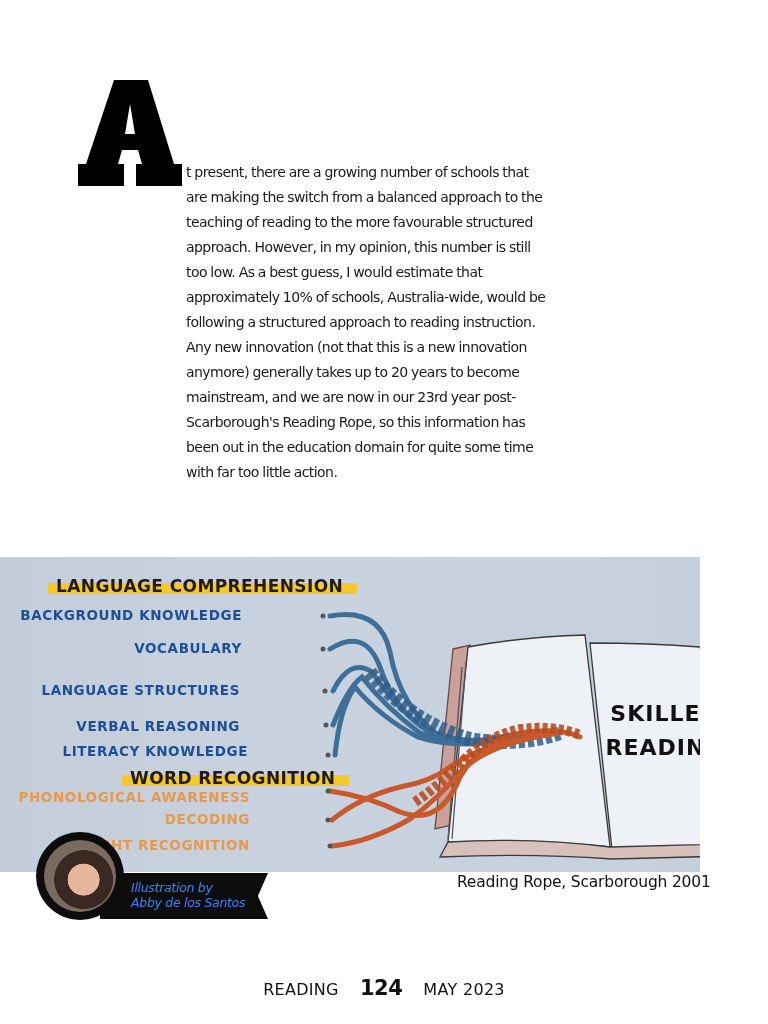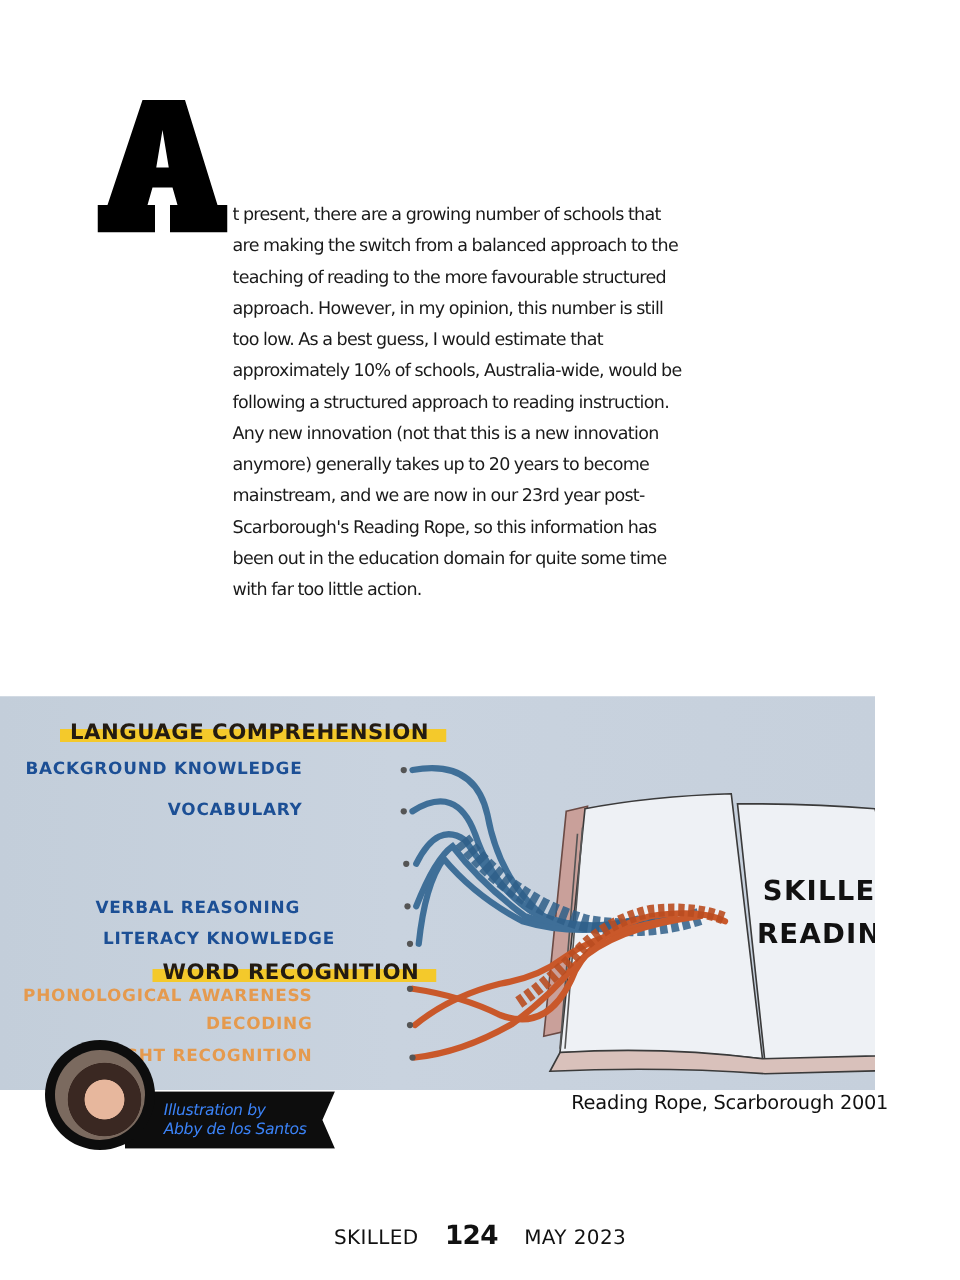--- a/index.html
+++ b/index.html
@@ -132,38 +132,39 @@
         <circle cx="328" cy="198" r="2.5"></circle>
       <circle cx="328" cy="234" r="2.5"></circle>
         <circle cx="328" cy="263" r="2.5"></circle>
         <circle cx="330" cy="289" r="2.5"></circle>
     </g>
   </svg>
 
   <div class="lbl head" style="left:48px; top:19px;">Language Comprehension</div>
   <div class="lbl blue" style="right:458px; top:50px;">Background Knowledge</div>
   <div class="lbl blue" style="right:458px; top:83px;">Vocabulary</div>
+  <div class="lbl blue" style="right:460px; top:125px;">Language Structures</div>
   <div class="lbl blue" style="right:460px; top:161px;">Verbal Reasoning</div>
-  <div class="lbl blue" style="right:432px; top:186px;text-align:right;">Literacy Knowledge</div>
+  <div class="lbl blue" style="right:452px; top:186px;text-align:right;">Literacy Knowledge</div>
 
   <div class="lbl head" style="left:122px; top:211px;">Word Recognition</div>
   <div class="lbl orange" style="right:450px; top:232px;">Phonological Awareness</div>
   <div class="lbl orange" style="right:450px; top:254px;">Decoding</div>
   <div class="lbl orange" style="right:450px; top:280px;">Sight Recognition</div>
 
   <div class="skilled">SKILLED
 READING</div>
 </div>
 
 <div class="credit-banner"></div>
 <div class="credit-avatar">
   <div class="photo"></div>
 </div>
 <div class="credit-text">Illustration by
 Abby de los Santos</div>
 
 <div class="caption">Reading Rope, Scarborough 2001</div>
 
 <div class="footer">
-  <span class="mag">SKILLED</span>
+  <span class="mag">READING</span>
   <span class="pg">124</span>
   <span class="date">MAY 2023</span>
 </div>
 
 </body></html>

